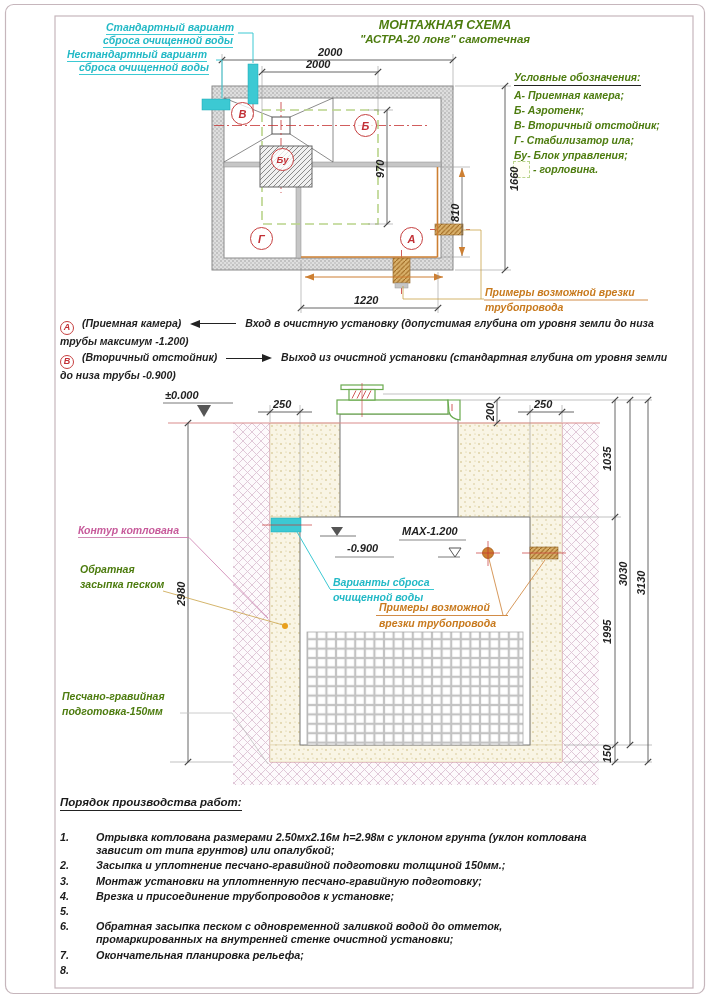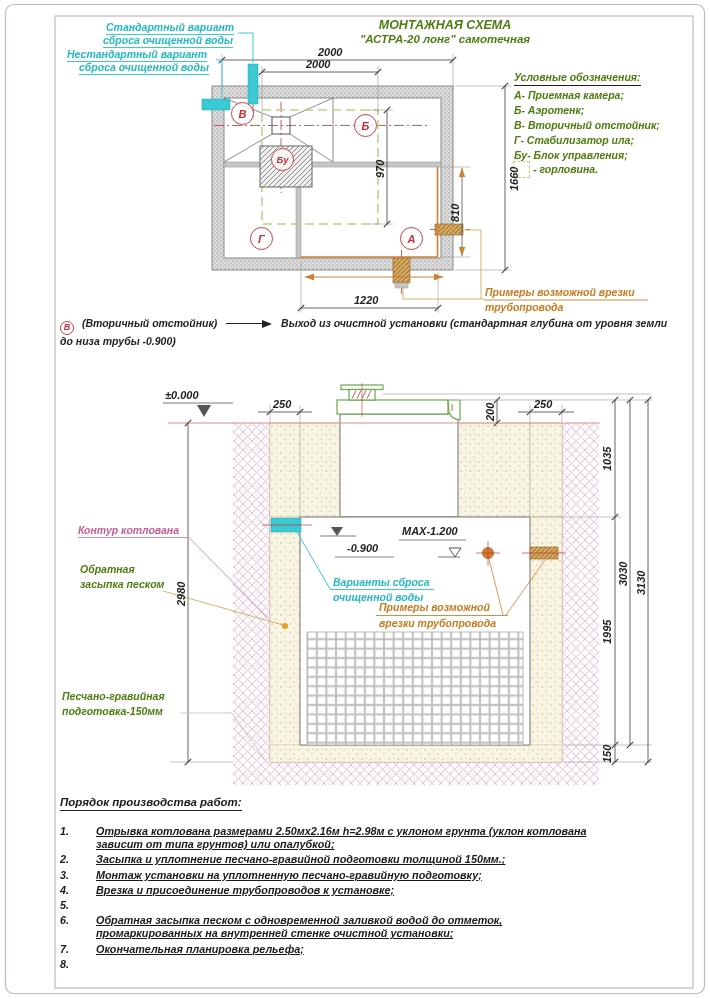--- a/index.html
+++ b/index.html
@@ -30,24 +30,24 @@
   .arr{display:inline-block;position:relative;width:46px;height:10px;margin:0 6px;vertical-align:middle;}
   .arr i{position:absolute;top:4.2px;border-top:1.7px solid #222;}
   .arrL i{left:10px;right:0;}
   .arrL b{position:absolute;left:0;top:.5px;width:0;height:0;border-right:10px solid #222;
       border-top:4.5px solid transparent;border-bottom:4.5px solid transparent;}
   .arrR i{left:0;right:10px;}
   .arrR b{position:absolute;right:0;top:.5px;width:0;height:0;border-left:10px solid #222;
       border-top:4.5px solid transparent;border-bottom:4.5px solid transparent;}
   .wo{position:absolute;left:60px;top:792px;width:628px;}
   .wo-head{display:inline-block;font:700 italic 11.5px/14px "Liberation Sans",sans-serif;color:#1a1a1a;
-      border-bottom:1.3px solid #222;padding-bottom:1px;margin-bottom:14px;}
+      border-bottom:1.3px solid #222;padding-bottom:1px;margin-bottom:20px;}
   .wo-row{display:flex;margin-bottom:2px;}
   .wo-num{width:36px;flex:none;font:700 italic 10.8px/13.2px "Liberation Sans",sans-serif;color:#1a1a1a;}
-  .wo-txt{width:505px;font:600 italic 10.8px/13.2px "Liberation Sans",sans-serif;color:#1a1a1a;text-decoration:underline;}
+  .wo-txt{width:505px;font:600 italic 10.8px/13.2px "Liberation Sans",sans-serif;color:#1a1a1a;}
 </style>
 </head>
 <body>
 
 <div class="page">
 
 <svg width="710" height="999" viewBox="0 0 710 999">
   <defs>
     <pattern id="wallStipple" width="4" height="4" patternUnits="userSpaceOnUse">
       <rect width="4" height="4" fill="#dedede"></rect>
@@ -331,20 +331,26 @@
 <div class="t dim" style="left:306px;top:58px">2000</div>
 <div class="t dim rot" style="left:374px;top:178px">970</div>
 <div class="t dim rot" style="left:508px;top:191px">1660</div>
 <div class="t dim rot" style="left:449px;top:222px">810</div>
 <div class="t dim" style="left:354px;top:294px">1220</div>
 <div class="t orange" style="left:485px;top:286px">Примеры возможной врезки</div>
 <div class="t orange" style="left:485px;top:301px">трубопровода</div>
 
 <div class="notes">
   <div class="note">
+    <span class="nm">А</span>
+    <span>(Приемная камера)</span>
+    <span class="arr arrL"><b></b><i></i></span>
+    <span>Вход в очистную установку (допустимая глубина от уровня земли до низа трубы максимум -1.200)</span>
+  </div>
+  <div class="note">
     <span class="nm">В</span>
     <span>(Вторичный отстойник)</span>
     <span class="arr arrR"><i></i><b></b></span>
     <span>Выход из очистной установки (стандартная глубина от уровня земли до низа трубы -0.900)</span>
   </div>
 </div>
 
 <div class="t dim" style="left:165px;top:389px">±0.000</div>
 <div class="t dim" style="left:273px;top:398px">250</div>
 <div class="t dim" style="left:534px;top:398px">250</div>

